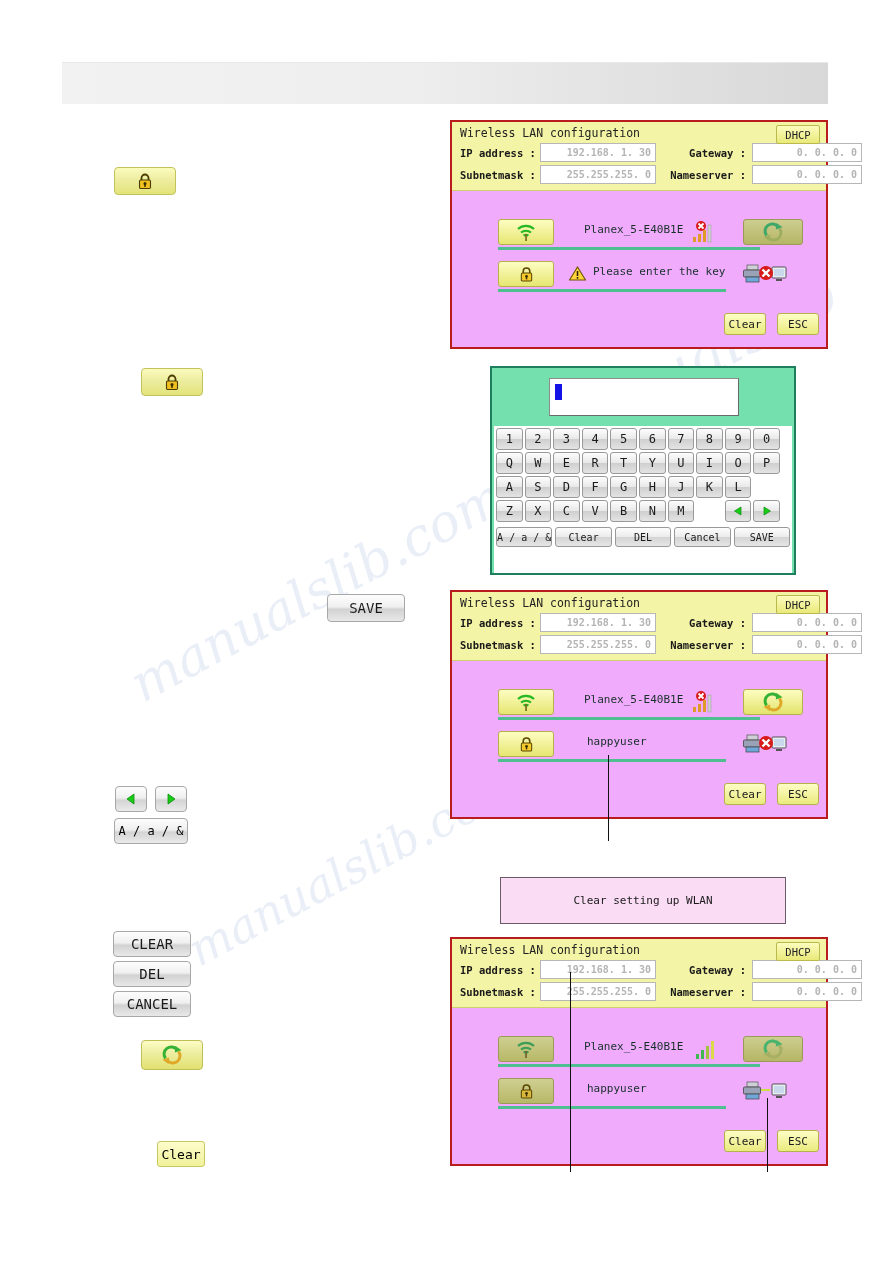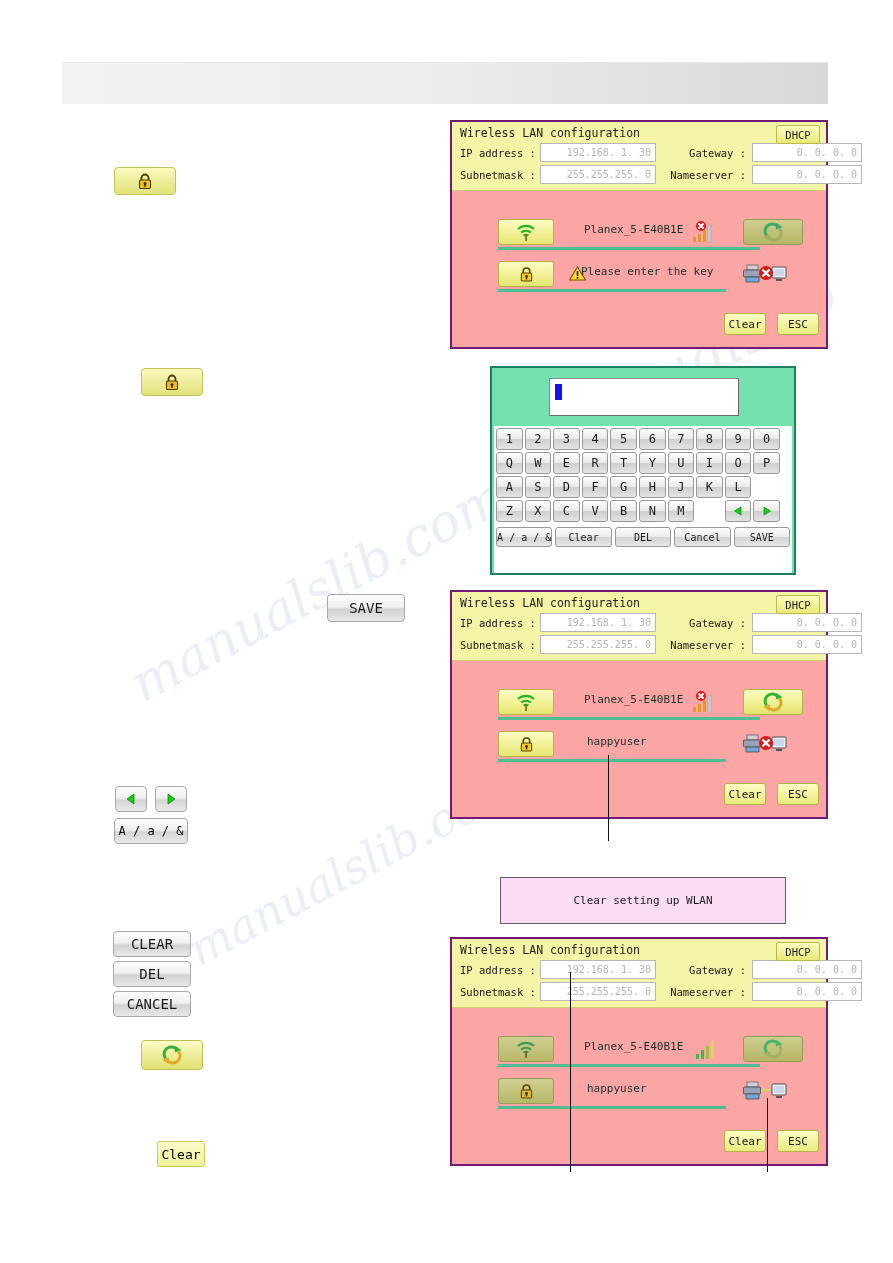--- a/index.html
+++ b/index.html
@@ -19,34 +19,34 @@
   .wm3 { left:520px; top:330px; font-size:60px; transform:rotate(-28deg); }
 
   
   .header-band {
     position:absolute; left:62px; top:62px; width:766px; height:42px;
     background:linear-gradient(to right, #f2f2f2 0%, #eeeeee 45%, #d8d8d8 100%);
     border-top:1px solid #e8e8e8;
   }
 
   
-  .panel { position:absolute; background:#fca5a5; border:2px solid #701a75; }
+  .panel { position:absolute; background:#f0abfc; border:2px solid #b91c1c; }
   .panel-head {
     background:#f4f4a6; border-bottom:1px solid #cfcf70;
     padding:4px 8px 6px 8px; position:relative;
   }
   .panel-title { font-size:11.5px; color:#222; letter-spacing:0px; }
   .dhcp-btn {
     position:absolute; right:6px; top:3px; width:44px; height:19px;
     background:linear-gradient(to bottom,#fcfcbe,#e9e97a);
     border:1px solid #b9b94e; border-radius:2px;
     font-size:10.5px; color:#222; display:flex; align-items:center; justify-content:center;
   }
   .field-grid { display:grid; grid-template-columns: 74px 116px 84px 110px; gap:3px 6px;
-                align-items:center; margin-top:3px; }
+                align-items:center; margin-top:3px;font-weight:bold; }
   .fl { font-size:10.5px; color:#1a1a1a; text-align:right; white-space:nowrap; }
   .fv { background:#fff; border:1px solid #b7b7b7; height:19px; font-size:10px;
         color:#b4b4b4; text-align:right; padding:0 4px; line-height:17px;
         overflow:hidden; white-space:nowrap; }
 
   .panel-body { position:relative; height:calc(100% - 66px); }
 
   .row { position:absolute; left:0; width:100%; height:34px; }
   .sq-btn {
     position:absolute; left:46px; top:0; width:56px; height:26px; border-radius:3px;
@@ -244,21 +244,21 @@
         </svg>
       </div>
       <div class="row-line" style="width:228px;"></div>
       <div style="position:absolute; left:117px; top:5px;">
         <svg width="17" height="15" viewBox="0 0 17 15">
           <polygon points="8.5,1 16.5,14 0.5,14" fill="#ffd43b" stroke="#6a5500" stroke-width="1.1"></polygon>
           <rect x="7.7" y="5" width="1.6" height="5" fill="#2a2200"></rect>
           <rect x="7.7" y="11" width="1.6" height="1.7" fill="#2a2200"></rect>
         </svg>
       </div>
-      <div class="row-text" style="left:129px;">Please enter the key</div>
+      <div class="row-text" style="left:141px;">Please enter the key</div>
       <div style="position:absolute; left:290px; top:1px;">
         <svg width="46" height="24" viewBox="0 0 46 24">
           <rect x="5" y="3" width="11" height="5" fill="#cfcfd8" stroke="#555" stroke-width="0.7"></rect>
           <rect x="1.5" y="8" width="17" height="7" rx="1" fill="#9aa2b8" stroke="#444" stroke-width="0.8"></rect>
           <rect x="4" y="15" width="13" height="5" fill="#6fa8d8" stroke="#444" stroke-width="0.7"></rect>
           <rect x="30" y="5" width="14" height="11" rx="1" fill="#e9eef5" stroke="#444" stroke-width="0.9"></rect>
           <rect x="32" y="7" width="10" height="7" fill="#c9d8ea"></rect>
           <rect x="34" y="17" width="6" height="2" fill="#555"></rect>
           <circle cx="24" cy="11" r="7" fill="#d81a1a"></circle>
           <path d="M20.5 7.5 L27.5 14.5 M27.5 7.5 L20.5 14.5" stroke="#fff" stroke-width="2.4"></path>

